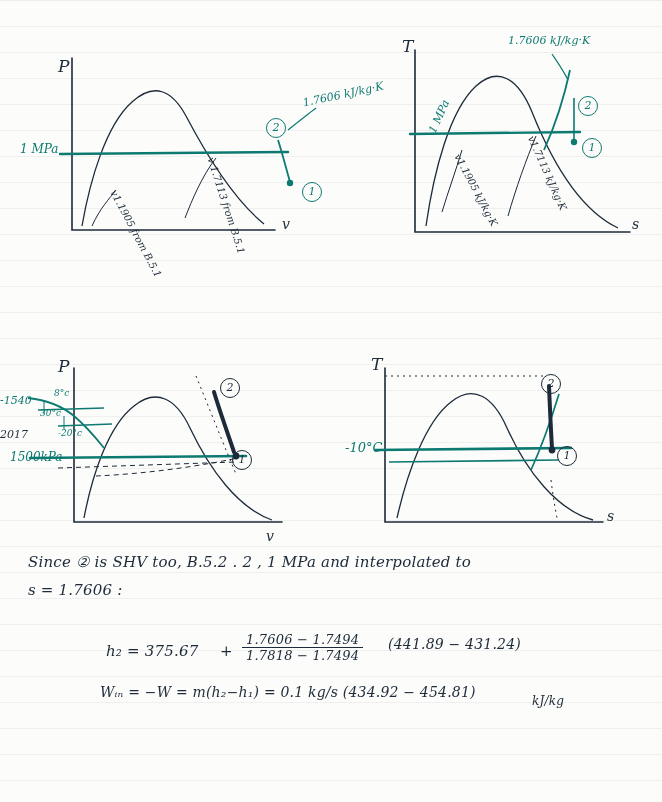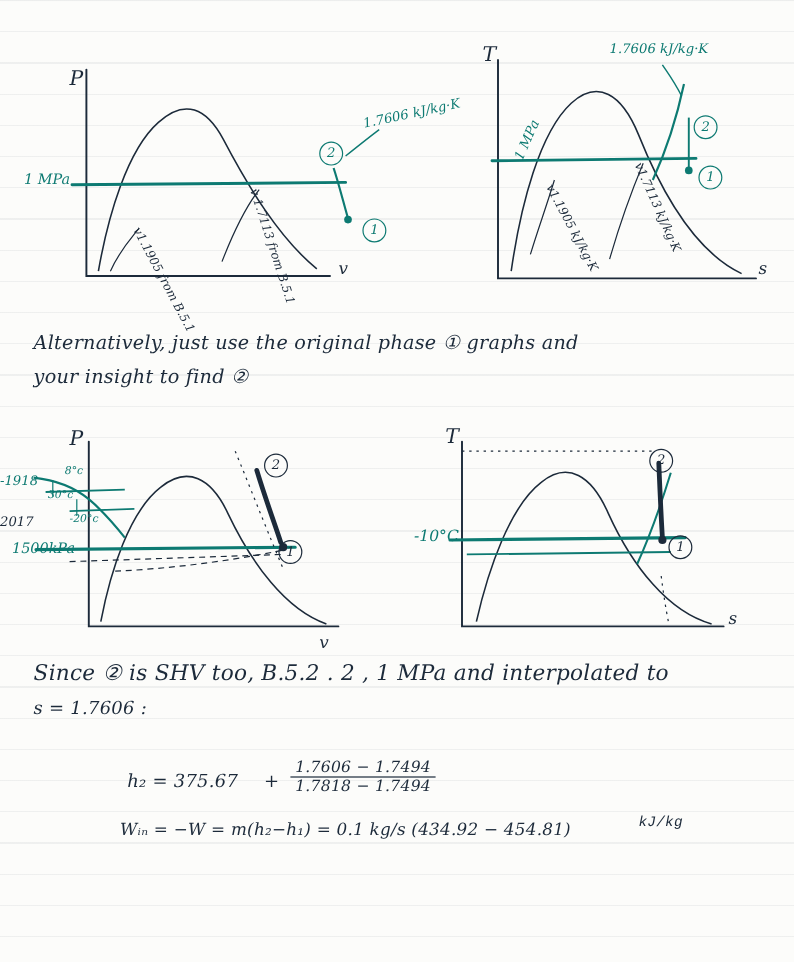--- a/index.html
+++ b/index.html
@@ -109,24 +109,20 @@
     <div class="lbl ink" style="left:72px;top:16px;font-size:17px;">T</div>
     <div class="lbl ink" style="left:302px;top:196px;font-size:14px;">s</div>
     <div class="lbl teal" style="left:178px;top:14px;font-size:11px;">1.7606 kJ/kg·K</div>
     <div class="circnum" style="left:248px;top:76px;">2</div>
     <div class="circnum" style="left:252px;top:118px;">1</div>
     <div class="lbl teal" style="left:96px;top:110px;font-size:11px;transform:rotate(-66deg);transform-origin:left top;">1 MPa</div>
     <div class="lbl ink" style="left:132px;top:132px;font-size:10px;transform:rotate(62deg);transform-origin:left top;">v1.1905 kJ/kg·K</div>
     <div class="lbl ink" style="left:206px;top:114px;font-size:10px;transform:rotate(66deg);transform-origin:left top;">v1.7113 kJ/kg·K</div>
   </div>
 
-  <div style="position:absolute;left:28px;top:272px;width:600px;">
-    <div class="ink hand" style="font-size:16px;line-height:28px;">Alternatively, just use the original phase ① graphs and</div>
-    <div class="ink hand" style="font-size:16px;line-height:28px;">your insight to find ②</div>
-  </div>
 
   <div style="position:absolute;left:0px;top:350px;width:340px;height:205px;">
     <svg width="340" height="205" viewBox="0 0 340 205">
       <path d="M74 18 L74 172 L282 172" fill="none" stroke="#1c2a3a" stroke-width="1.6" stroke-linecap="round"></path>
 
       <path d="M84 168 C92 126 108 76 134 56 C156 38 176 48 190 78 C210 120 238 158 272 170" fill="none" stroke="#1c2a3a" stroke-width="1.3"></path>
 
       <path d="M28 48 C46 50 62 56 74 66 C86 76 96 88 104 98" fill="none" stroke="#0d7a72" stroke-width="1.8"></path>
 
       <path d="M38 60 L104 58" fill="none" stroke="#0d7a72" stroke-width="1.6"></path>
@@ -139,21 +135,21 @@
       <path d="M196 26 C206 50 220 86 236 124" fill="none" stroke="#1c2a3a" stroke-width="1" stroke-dasharray="2 4"></path>
 
       <path d="M214 42 C220 62 228 84 234 102" fill="none" stroke="#1c2a3a" stroke-width="4" stroke-linecap="round"></path>
       <circle cx="236" cy="106" r="3.4" fill="#1c2a3a"></circle>
 
       <path d="M44 50 L44 64" fill="none" stroke="#0d7a72" stroke-width="1"></path>
       <path d="M64 66 L64 80" fill="none" stroke="#0d7a72" stroke-width="1"></path>
     </svg>
     <div class="lbl ink" style="left:58px;top:6px;font-size:17px;">P</div>
     <div class="lbl ink" style="left:266px;top:178px;font-size:14px;">v</div>
-    <div class="lbl teal" style="left:0px;top:44px;font-size:11px;">-1918</div>
+    <div class="lbl teal" style="left:0px;top:44px;font-size:11px;">-1540</div>
     <div class="lbl ink" style="left:0px;top:78px;font-size:11px;">2017</div>
     <div class="lbl teal" style="left:0px;top:100px;font-size:12px;margin-left:10px;">1500kPa</div>
     <div class="lbl teal" style="left:54px;top:38px;font-size:9px;">8°c</div>
     <div class="lbl teal" style="left:40px;top:58px;font-size:9px;">30°c</div>
     <div class="lbl teal" style="left:58px;top:78px;font-size:9px;">-20°c</div>
     <div class="circnum" style="left:220px;top:28px;border-color:#1c2a3a;color:#1c2a3a;">2</div>
     <div class="circnum" style="left:232px;top:100px;border-color:#1c2a3a;color:#1c2a3a;">1</div>
   </div>
 
   <div style="position:absolute;left:345px;top:350px;width:320px;height:205px;">
@@ -174,36 +170,37 @@
       <path d="M206 130 C208 146 210 158 212 168" fill="none" stroke="#1c2a3a" stroke-width="1" stroke-dasharray="2 4"></path>
     </svg>
     <div class="lbl ink" style="left:26px;top:4px;font-size:17px;">T</div>
     <div class="lbl ink" style="left:262px;top:158px;font-size:14px;">s</div>
     <div class="lbl teal" style="left:0px;top:90px;font-size:13px;">-10°C</div>
     <div class="circnum" style="left:196px;top:24px;border-color:#1c2a3a;color:#1c2a3a;">2</div>
     <div class="circnum" style="left:212px;top:96px;border-color:#1c2a3a;color:#1c2a3a;">1</div>
   </div>
 
   <div style="position:absolute;left:28px;top:548px;width:610px;">
-    <div class="ink hand" style="font-size:18px;line-height:28px;">Since ② is SHV too, B.5.2 . 2 , 1 MPa and interpolated to</div>
+    <div class="ink hand" style="font-size:15px;line-height:28px;">Since ② is SHV too, B.5.2 . 2 , 1 MPa and interpolated to</div>
     <div class="ink hand" style="font-size:15px;line-height:28px;">s = 1.7606 :</div>
   </div>
 
   <div style="position:absolute;left:100px;top:630px;width:540px;">
 
     <div style="position:relative;height:48px;">
       <span class="ink hand" style="position:absolute;left:6px;top:12px;font-size:15px;">h₂ = 375.67</span>
       <span class="ink hand" style="position:absolute;left:120px;top:12px;font-size:15px;">+</span>
       <span class="frac ink hand" style="position:absolute;left:142px;top:2px;font-size:13px;">
         <span class="num">1.7606 − 1.7494</span>
         <span class="den">1.7818 − 1.7494</span>
       </span>
+      <span class="ink hand" style="position:absolute;left:288px;top:6px;font-size:14px;">(441.89 − 431.24)</span>
     </div>
 
 
     <div style="position:relative;height:36px;">
       <span class="ink hand" style="position:absolute;left:0px;top:6px;font-size:14px;">Wᵢₙ = −W = m(h₂−h₁) = 0.1 kg/s (434.92 − 454.81)</span>
-      <span class="ink hand" style="position:absolute;left:432px;top:0px;font-size:12px;font-family:Liberation Mono, monospace;">kJ/kg</span>
+      <span class="ink hand" style="position:absolute;left:432px;top:16px;font-size:12px;">kJ/kg</span>
     </div>
 
   </div>
 
 </div>
 
 </body></html>

